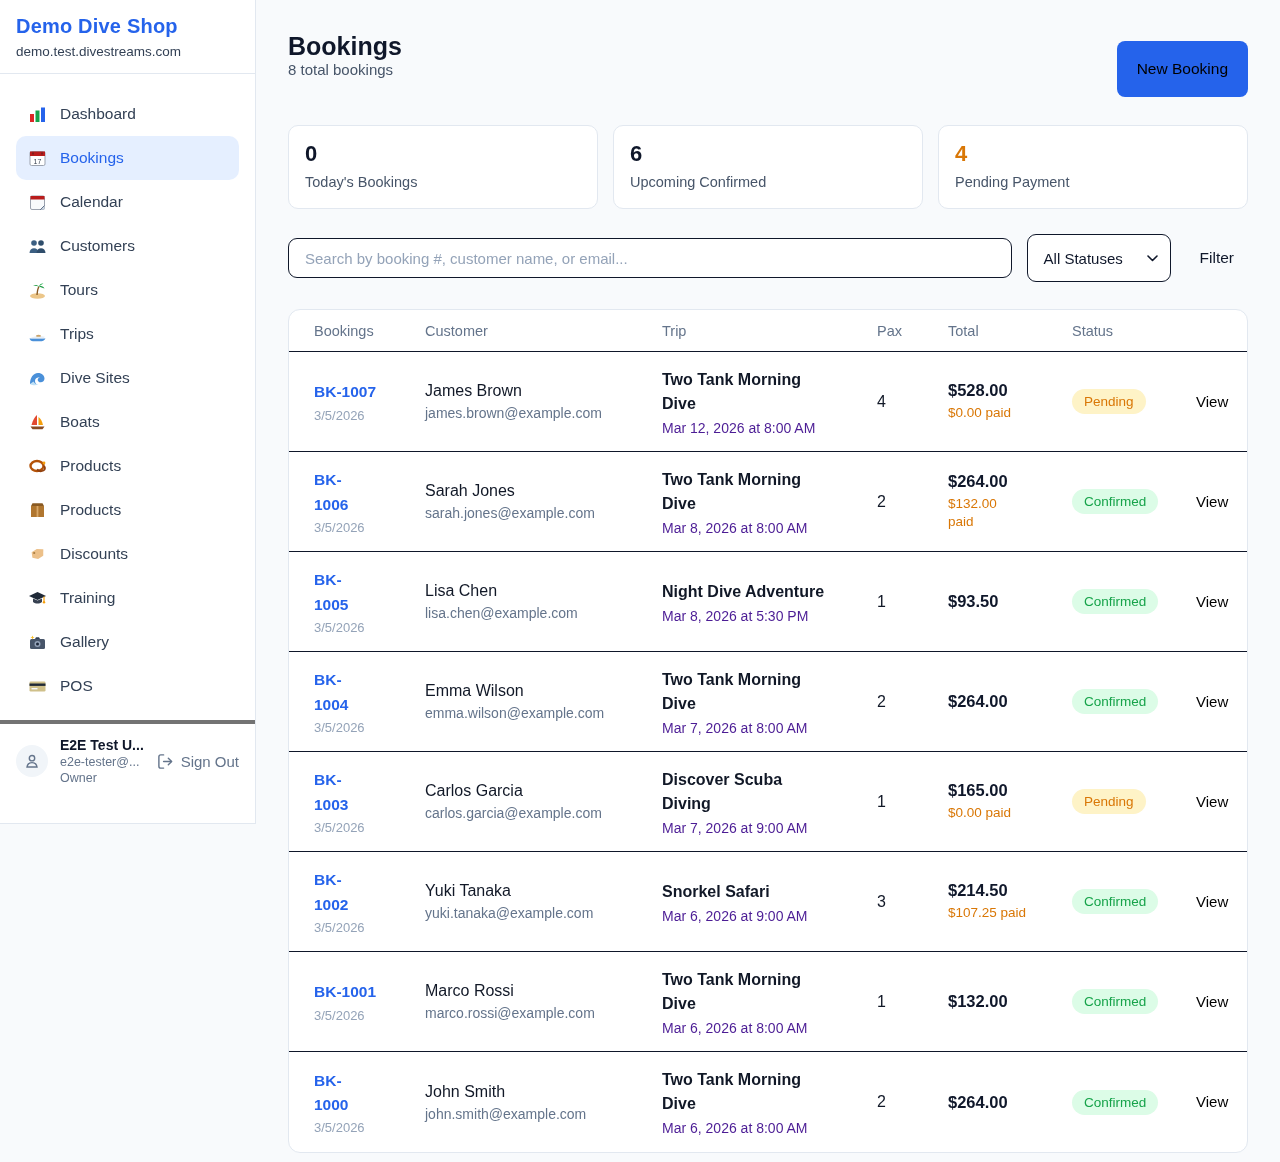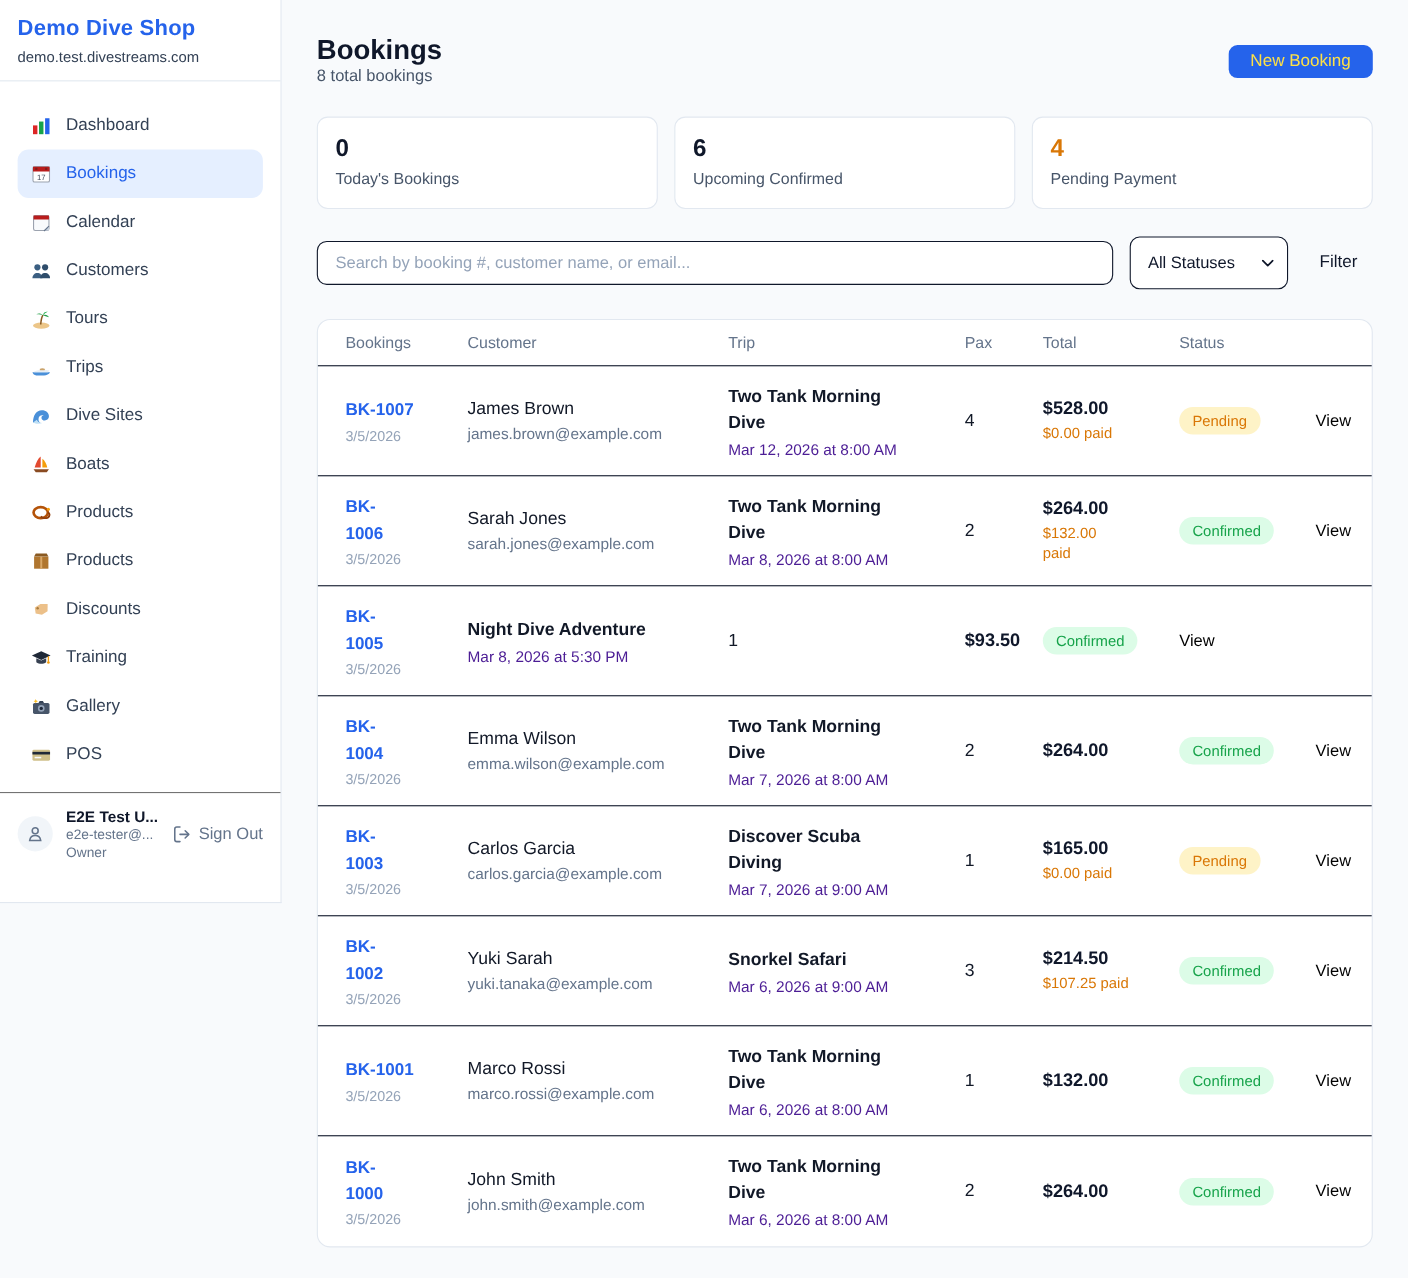--- a/index.html
+++ b/index.html
@@ -19,40 +19,40 @@
   .shop-domain { color:#334155; font-size:13.5px; margin-top:6px; }
   .nav { padding:18px 16px 6px 16px; }
   .nav-item {
     display:flex; align-items:center; gap:13px; height:44px;
     padding:0 12px; border-radius:10px; cursor:pointer;
     color:#334155; font-size:15.5px;
   }
   .nav-item.active { background:#e5efff; color:#2563eb; font-weight:500; }
   .nav-icon { width:19px; height:19px; flex:0 0 19px; display:inline-flex; }
   .sb-user {
-    border-top:1px solid #737373; margin-top:6px; padding:13px 16px 14px 16px;
+    border-top:4px solid #737373; margin-top:6px; padding:13px 16px 14px 16px;
     display:flex; align-items:center; gap:12px;
   }
   .avatar {
     width:32px; height:32px; border-radius:50%; background:#f1f5f9;
     display:flex; align-items:center; justify-content:center; flex:0 0 32px;
   }
   .user-meta { flex:1; min-width:0; }
   .user-name { font-size:14px; font-weight:bold; color:#0f172a; }
   .user-email { font-size:12.5px; color:#64748b; margin-top:2px; }
   .user-role { font-size:12.5px; color:#64748b; margin-top:2px; }
   .signout { display:flex; align-items:center; gap:7px; color:#64748b; font-size:15px; cursor:pointer; white-space:nowrap; }
   
   .main { position:absolute; left:256px; top:0; width:1024px; padding:32px; }
   .page-head { display:flex; justify-content:space-between; align-items:flex-start; }
   .page-title { font-size:25px; font-weight:bold; color:#0f172a; }
   .page-subtitle { font-size:15px; color:#475569; margin-top:0; }
   .btn-primary {
-    background:#2563eb; color:#fde047; border:none; border-radius:8px;
-    font-size:15.5px; font-weight:500; padding:0 20px; height:30px; margin-top:9px;
+    background:#2563eb; color:#000000; border:none; border-radius:8px;
+    font-size:15.5px; font-weight:500; padding:0 20px; height:56px; margin-top:9px;
     cursor:pointer; font-family:inherit;
   }
   .stats { display:flex; gap:15px; margin-top:28px; }
   .stat-card {
     flex:1; background:#fff; border:1px solid #e2e8f0; border-radius:10px;
     padding:15px 16px; height:84px;
   }
   .stat-value { font-size:22px; font-weight:bold; color:#0f172a; }
   .stat-label { font-size:14.5px; color:#475569; margin-top:7px; }
   .filter-row { display:flex; gap:15px; margin-top:25px; align-items:center; }
@@ -382,20 +382,24 @@
     </div>
   </div>
 
   <div class="tgrid trow">
     <div>
       <div class="bk-id">BK-
 1005</div>
       <div class="bk-date">3/5/2026</div>
     </div>
     <div>
+      <div class="cust-name">Lisa Chen</div>
+      <div class="cust-email">lisa.chen@example.com</div>
+    </div>
+    <div>
       <div class="trip-name">Night Dive Adventure</div>
       <div class="trip-time">Mar 8, 2026 at 5:30 PM</div>
     </div>
     <div class="pax">1</div>
     <div>
       <div class="total-amt">$93.50</div>
 
     </div>
     <div>
       <span class="badge confirmed">Confirmed</span>
@@ -461,21 +465,21 @@
     </div>
   </div>
 
   <div class="tgrid trow">
     <div>
       <div class="bk-id">BK-
 1002</div>
       <div class="bk-date">3/5/2026</div>
     </div>
     <div>
-      <div class="cust-name">Yuki Sarah</div>
+      <div class="cust-name">Yuki Tanaka</div>
       <div class="cust-email">yuki.tanaka@example.com</div>
     </div>
     <div>
       <div class="trip-name">Snorkel Safari</div>
       <div class="trip-time">Mar 6, 2026 at 9:00 AM</div>
     </div>
     <div class="pax">3</div>
     <div>
       <div class="total-amt">$214.50</div>
       <div class="total-paid">$107.25 paid</div>

